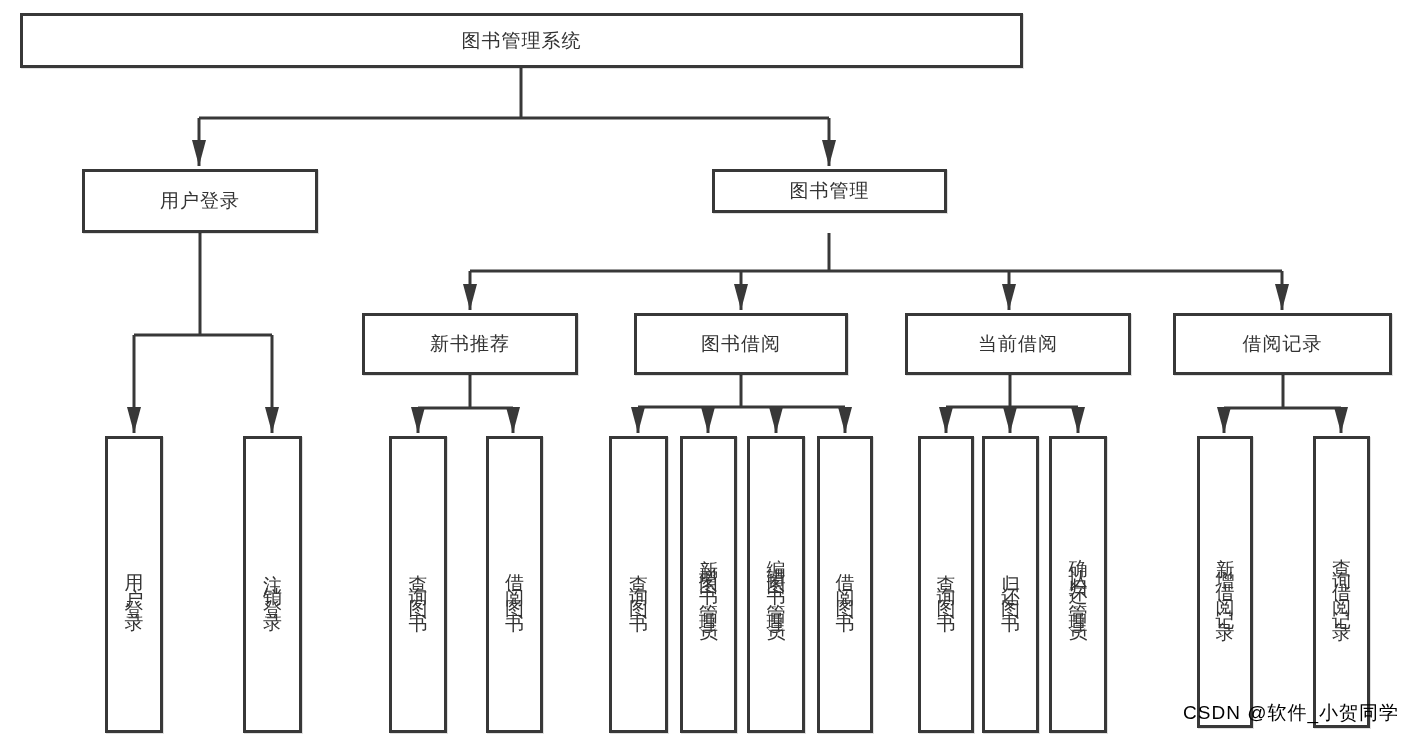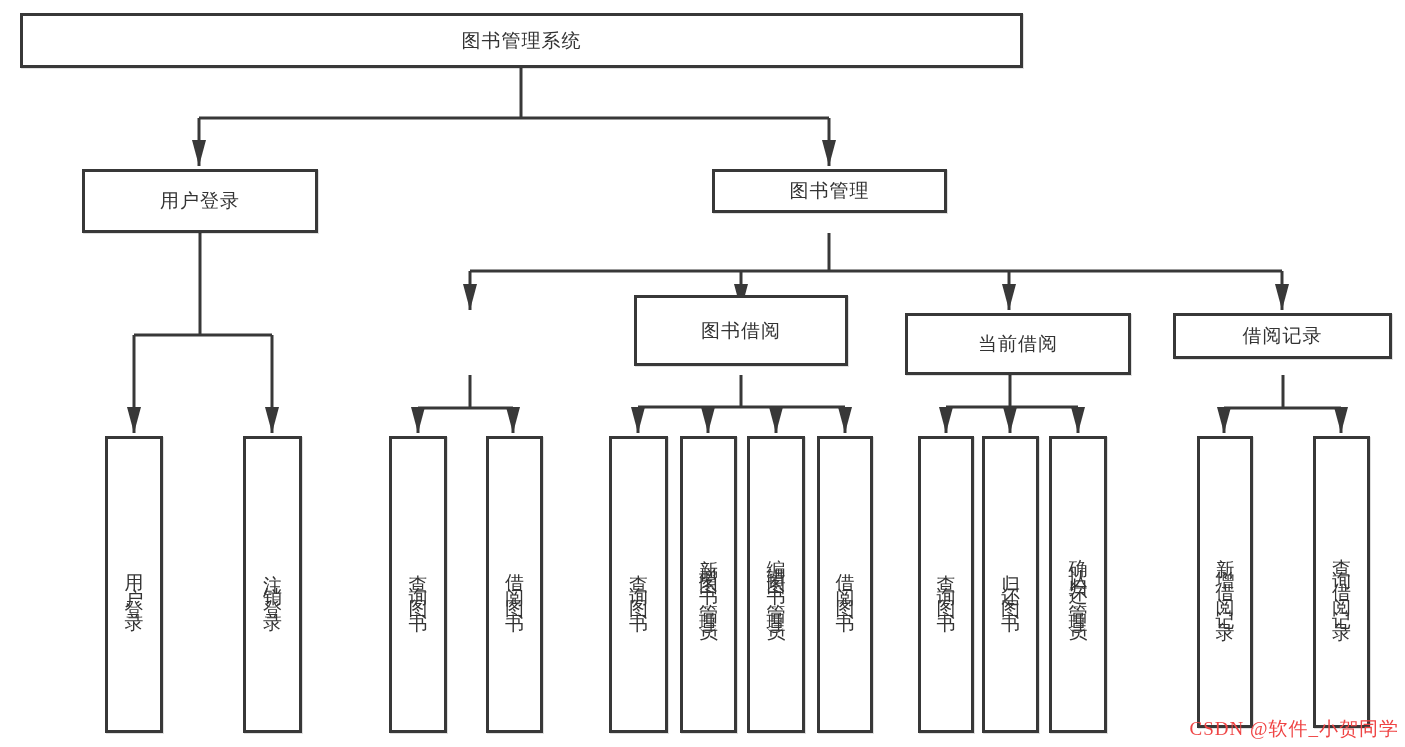--- a/index.html
+++ b/index.html
@@ -1,20 +1,20 @@
 <!DOCTYPE html>
 <html><head>
 <meta charset="utf-8">
 <style>
   html,body{margin:0;padding:0;background:#ffffff;}
   .stage{
     position:relative;
     width:1405px;height:747px;
     background:#ffffff;
-    font-family:Liberation Serif, serif;
+    font-family:Liberation Sans, sans-serif;
     overflow:hidden;
   }
   .connectors{position:absolute;left:0;top:0;width:1405px;height:747px;}
   .node{
     position:absolute;
     background:#ffffff;
     border:3px solid #383838;
     box-sizing:border-box;
     display:flex;
     align-items:center;
@@ -27,23 +27,23 @@
   .node.v{
     writing-mode:vertical-rl;
     text-orientation:mixed;
     letter-spacing:13px;
     text-align:center;
   }
   .node.v.long{letter-spacing:9px;font-size:19px;}
   .watermark{
     position:absolute;
     right:6px;
-    bottom:5px;
+    bottom:21px;
     font-size:19px;
-    color:#ef4444;
+    color:#000000;
     letter-spacing:1px;
     white-space:nowrap;
   }
 </style>
 </head>
 <body>
 
 <div class="stage">
 
   <svg class="connectors" width="1405" height="747" viewBox="0 0 1405 747" xmlns="http://www.w3.org/2000/svg">
@@ -100,27 +100,30 @@
     <span>图书管理系统</span>
   </div>
 
   <div class="node" style="left:82px;top:169px;width:236px;height:64px">
     <span>用户登录</span>
   </div>
   <div class="node" style="left:712px;top:169px;width:235px;height:44px">
     <span>图书管理</span>
   </div>
 
-  <div class="node" style="left:634px;top:295px;width:214px;height:71px">
+  <div class="node" style="left:362px;top:313px;width:216px;height:62px">
+    <span>新书推荐</span>
+  </div>
+  <div class="node" style="left:634px;top:313px;width:214px;height:62px">
     <span>图书借阅</span>
   </div>
   <div class="node" style="left:905px;top:313px;width:226px;height:62px">
     <span>当前借阅</span>
   </div>
-  <div class="node" style="left:1173px;top:313px;width:219px;height:46px">
+  <div class="node" style="left:1173px;top:313px;width:219px;height:62px">
     <span>借阅记录</span>
   </div>
 
   <div class="node v" style="left:105px;top:436px;width:58px;height:297px">
     <span>用户登录</span>
   </div>
   <div class="node v" style="left:243px;top:436px;width:59px;height:297px">
     <span>注销登录</span>
   </div>
 

